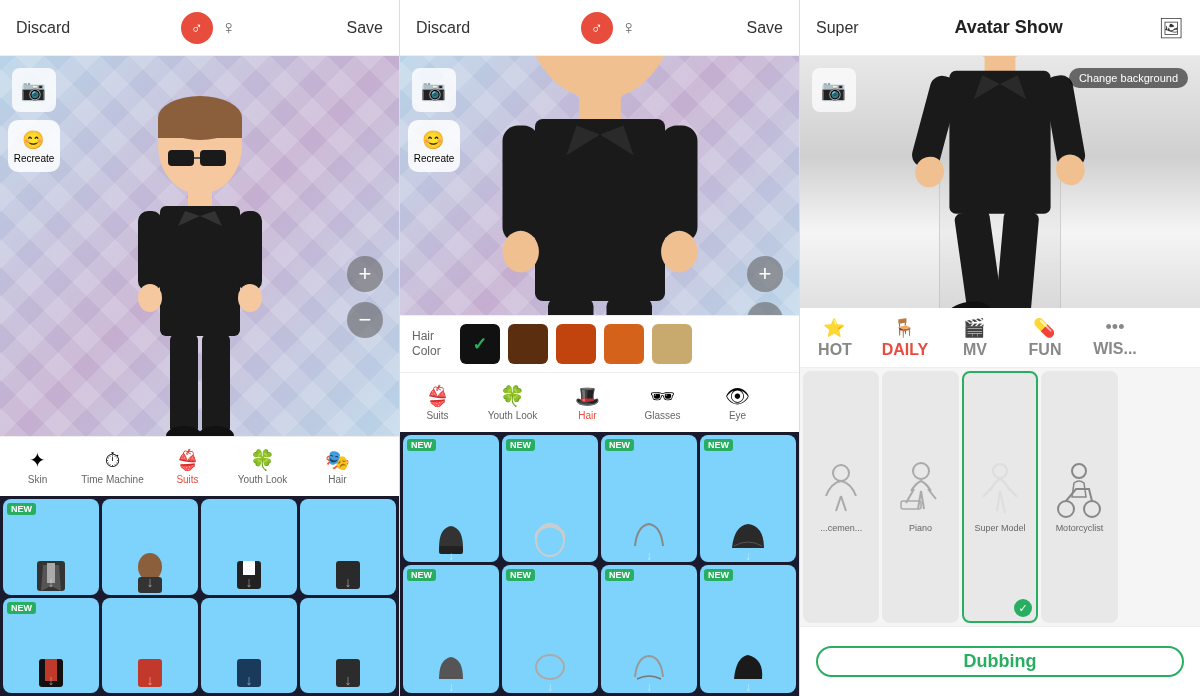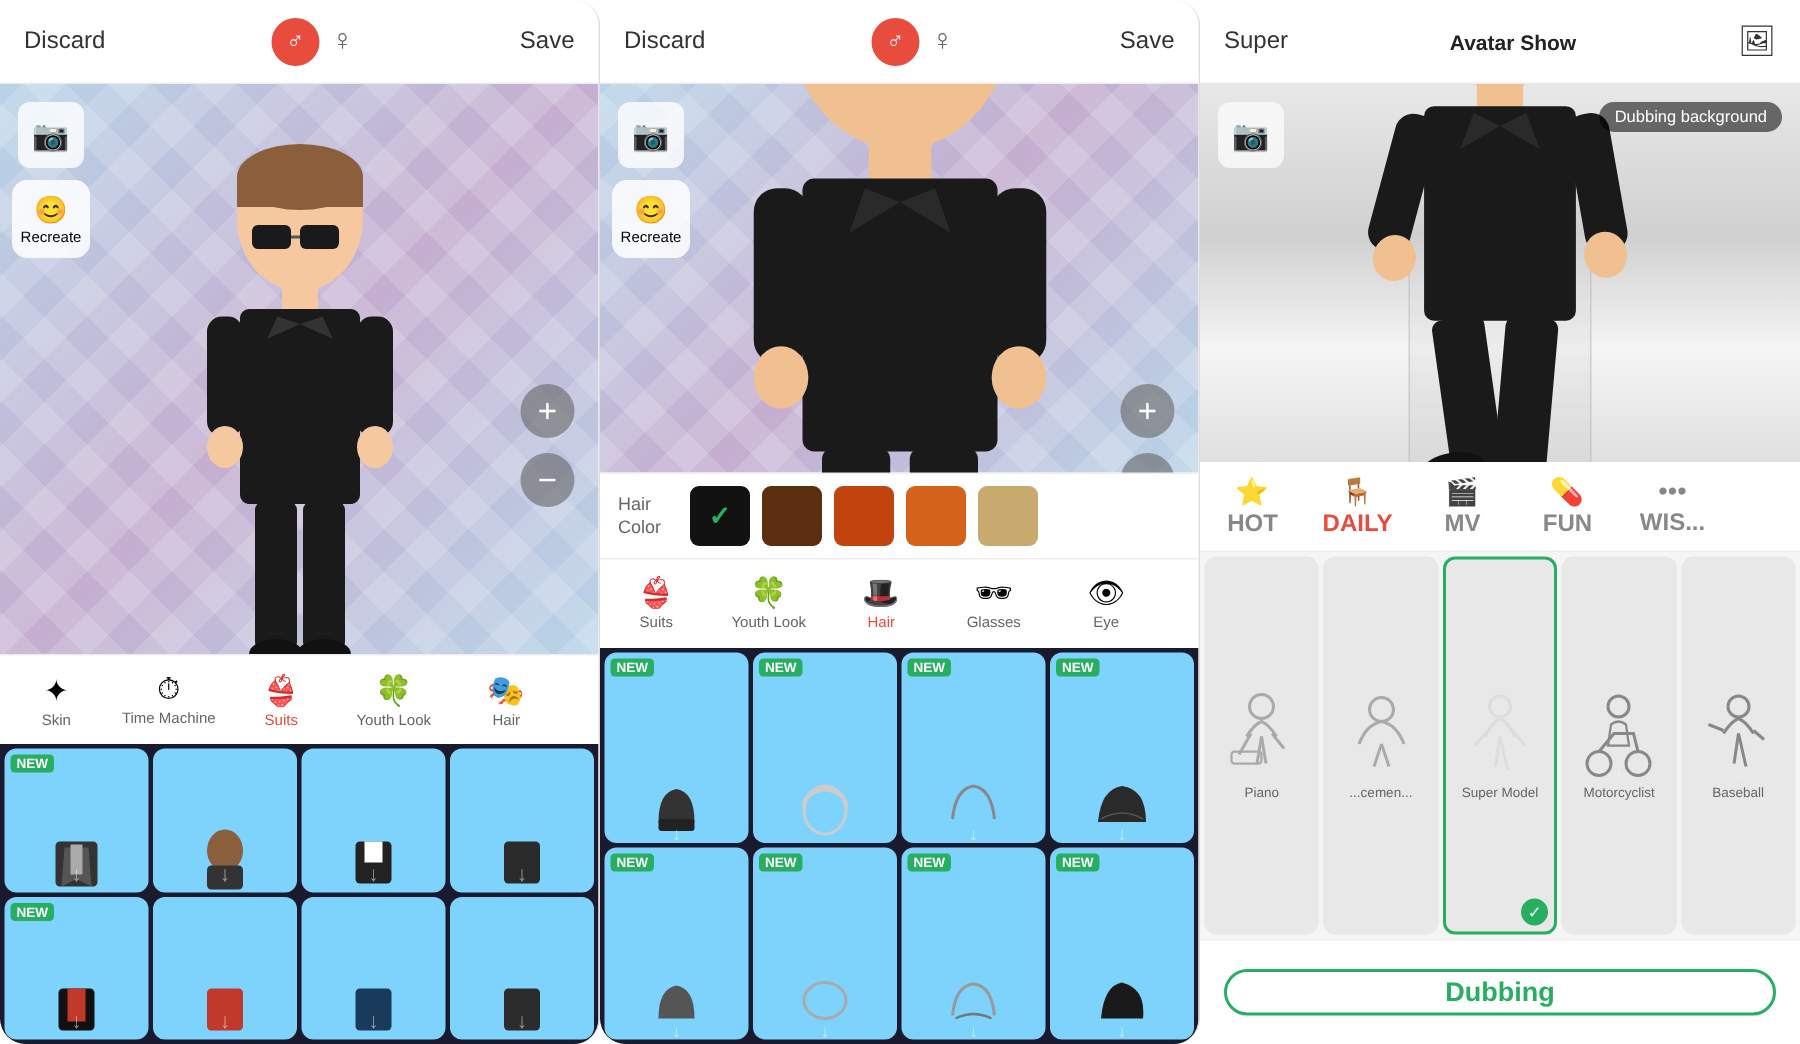--- a/index.html
+++ b/index.html
@@ -12,39 +12,38 @@
       flex-direction: row;
     }
 
     
     .panel {
       display: flex;
       flex-direction: column;
       height: 696px;
       position: relative;
       overflow: hidden;
-      border-radius: 17px;
     }
     .panel-left { width: 400px; border-right: 1px solid #ddd; }
     .panel-middle { width: 400px; border-right: 1px solid #ddd; }
     .panel-right { width: 400px; }
 
     
     .header {
       display: flex;
       align-items: center;
       justify-content: space-between;
       padding: 0 16px;
       height: 56px;
       background: #fff;
       border-bottom: 1px solid #eee;
       z-index: 10;
     }
     .header-title {
-      font-size: 14px;
+      font-size: 18px;
       font-weight: 600;
       color: #222;
     }
     .header-btn {
       font-size: 16px;
       color: #333;
       cursor: pointer;
       background: none;
       border: none;
       font-weight: 500;
@@ -721,21 +720,21 @@
 <div class="panel panel-right">
 
   <div class="header">
     <button class="header-btn">Super</button>
     <span class="header-title">Avatar Show</span>
     <button class="header-btn" style="font-size:20px;">🖼</button>
   </div>
 
   <div class="avatar-area">
     <div class="avatar-bg-runway"></div>
-    <button class="change-bg-btn">Dubbing background</button>
+    <button class="change-bg-btn">Change background</button>
     <button class="camera-btn" style="background:rgba(255,255,255,0.7);">📷</button>
 
     <div class="avatar-character" style="bottom:20px;width:220px;height:380px;">
       <svg viewBox="0 0 200 400" xmlns="http://www.w3.org/2000/svg">
 
         <ellipse cx="100" cy="80" rx="48" ry="58" fill="#f0c090"></ellipse>
 
         <ellipse cx="100" cy="42" rx="48" ry="24" fill="#8B5E3C"></ellipse>
         <rect x="52" y="42" width="96" height="26" fill="#8B5E3C"></rect>
 
@@ -784,44 +783,44 @@
       <span class="cat-icon">💊</span>
       <span class="cat-label">FUN</span>
     </div>
     <div class="cat-item">
       <span class="cat-icon">•••</span>
       <span class="cat-label">WIS...</span>
     </div>
   </div>
 
   <div class="pose-grid">
+
+    <div class="pose-item">
+      <svg width="50" height="60" viewBox="0 0 50 60">
+        <circle cx="25" cy="12" r="8" fill="none" stroke="#aaa" stroke-width="2"></circle>
+        <path d="M10 35 Q15 22 25 20 Q35 22 40 35" stroke="#aaa" fill="none" stroke-width="2"></path>
+        <line x1="25" y1="35" x2="20" y2="50" stroke="#aaa" stroke-width="2"></line>
+        <line x1="25" y1="35" x2="30" y2="50" stroke="#aaa" stroke-width="2"></line>
+      </svg>
+      <span class="pose-label">...cemen...</span>
+    </div>
 
     <div class="pose-item">
       <svg width="50" height="60" viewBox="0 0 50 60">
         <circle cx="25" cy="10" r="8" fill="none" stroke="#aaa" stroke-width="2"></circle>
         <path d="M15 30 Q20 22 25 20 Q30 22 35 30" stroke="#aaa" fill="none" stroke-width="2"></path>
         <line x1="18" y1="28" x2="10" y2="42" stroke="#aaa" stroke-width="2"></line>
         <line x1="32" y1="28" x2="40" y2="38" stroke="#aaa" stroke-width="2"></line>
         <rect x="5" y="40" width="20" height="8" rx="2" fill="none" stroke="#aaa" stroke-width="1.5"></rect>
         <line x1="25" y1="30" x2="22" y2="48" stroke="#aaa" stroke-width="2"></line>
         <line x1="25" y1="30" x2="28" y2="48" stroke="#aaa" stroke-width="2"></line>
       </svg>
       <span class="pose-label">Piano</span>
     </div>
 
-    <div class="pose-item">
-      <svg width="50" height="60" viewBox="0 0 50 60">
-        <circle cx="25" cy="12" r="8" fill="none" stroke="#aaa" stroke-width="2"></circle>
-        <path d="M10 35 Q15 22 25 20 Q35 22 40 35" stroke="#aaa" fill="none" stroke-width="2"></path>
-        <line x1="25" y1="35" x2="20" y2="50" stroke="#aaa" stroke-width="2"></line>
-        <line x1="25" y1="35" x2="30" y2="50" stroke="#aaa" stroke-width="2"></line>
-      </svg>
-      <span class="pose-label">...cemen...</span>
-    </div>
-
     <div class="pose-item selected">
       <svg width="50" height="60" viewBox="0 0 50 60">
         <circle cx="25" cy="10" r="7" fill="none" stroke="#ddd" stroke-width="2"></circle>
         <path d="M15 30 Q20 20 25 18 Q30 20 35 30" stroke="#ddd" fill="none" stroke-width="2"></path>
         <line x1="17" y1="26" x2="8" y2="36" stroke="#ddd" stroke-width="2"></line>
         <line x1="33" y1="26" x2="42" y2="36" stroke="#ddd" stroke-width="2"></line>
         <line x1="25" y1="30" x2="22" y2="50" stroke="#ddd" stroke-width="2"></line>
         <line x1="25" y1="30" x2="30" y2="52" stroke="#ddd" stroke-width="2"></line>
       </svg>
       <div class="pose-selected-badge">✓</div>
@@ -835,30 +834,18 @@
         <circle cx="12" cy="48" r="8" fill="none" stroke="#888" stroke-width="2"></circle>
         <circle cx="38" cy="48" r="8" fill="none" stroke="#888" stroke-width="2"></circle>
         <path d="M12 40 L22 28 L35 28 L38 40" stroke="#888" fill="none" stroke-width="2"></path>
 
         <path d="M20 22 Q25 18 30 22 L32 36 L18 36 Z" fill="none" stroke="#888" stroke-width="1.5"></path>
         <text x="25" y="56" text-anchor="middle" font-size="7" fill="rgba(255,255,255,0.5)">↓</text>
       </svg>
       <span class="pose-label">Motorcyclist</span>
     </div>
 
-    <div class="pose-item">
-      <svg width="50" height="60" viewBox="0 0 50 60">
-        <circle cx="25" cy="10" r="7" fill="none" stroke="#888" stroke-width="2"></circle>
-        <path d="M15 28 Q20 20 25 18 Q30 20 35 28" stroke="#888" fill="none" stroke-width="2"></path>
-        <line x1="15" y1="26" x2="5" y2="22" stroke="#888" stroke-width="2"></line>
-        <line x1="35" y1="26" x2="42" y2="32" stroke="#888" stroke-width="2"></line>
-        <line x1="25" y1="28" x2="22" y2="48" stroke="#888" stroke-width="2"></line>
-        <line x1="25" y1="28" x2="30" y2="50" stroke="#888" stroke-width="2"></line>
-        <text x="25" y="58" text-anchor="middle" font-size="7" fill="rgba(255,255,255,0.5)">↓</text>
-      </svg>
-      <span class="pose-label">Baseball</span>
-    </div>
   </div>
 
   <div class="bottom-actions">
     <button class="action-btn-outline">Dubbing</button>
   </div>
 </div>
 
 </body></html>

